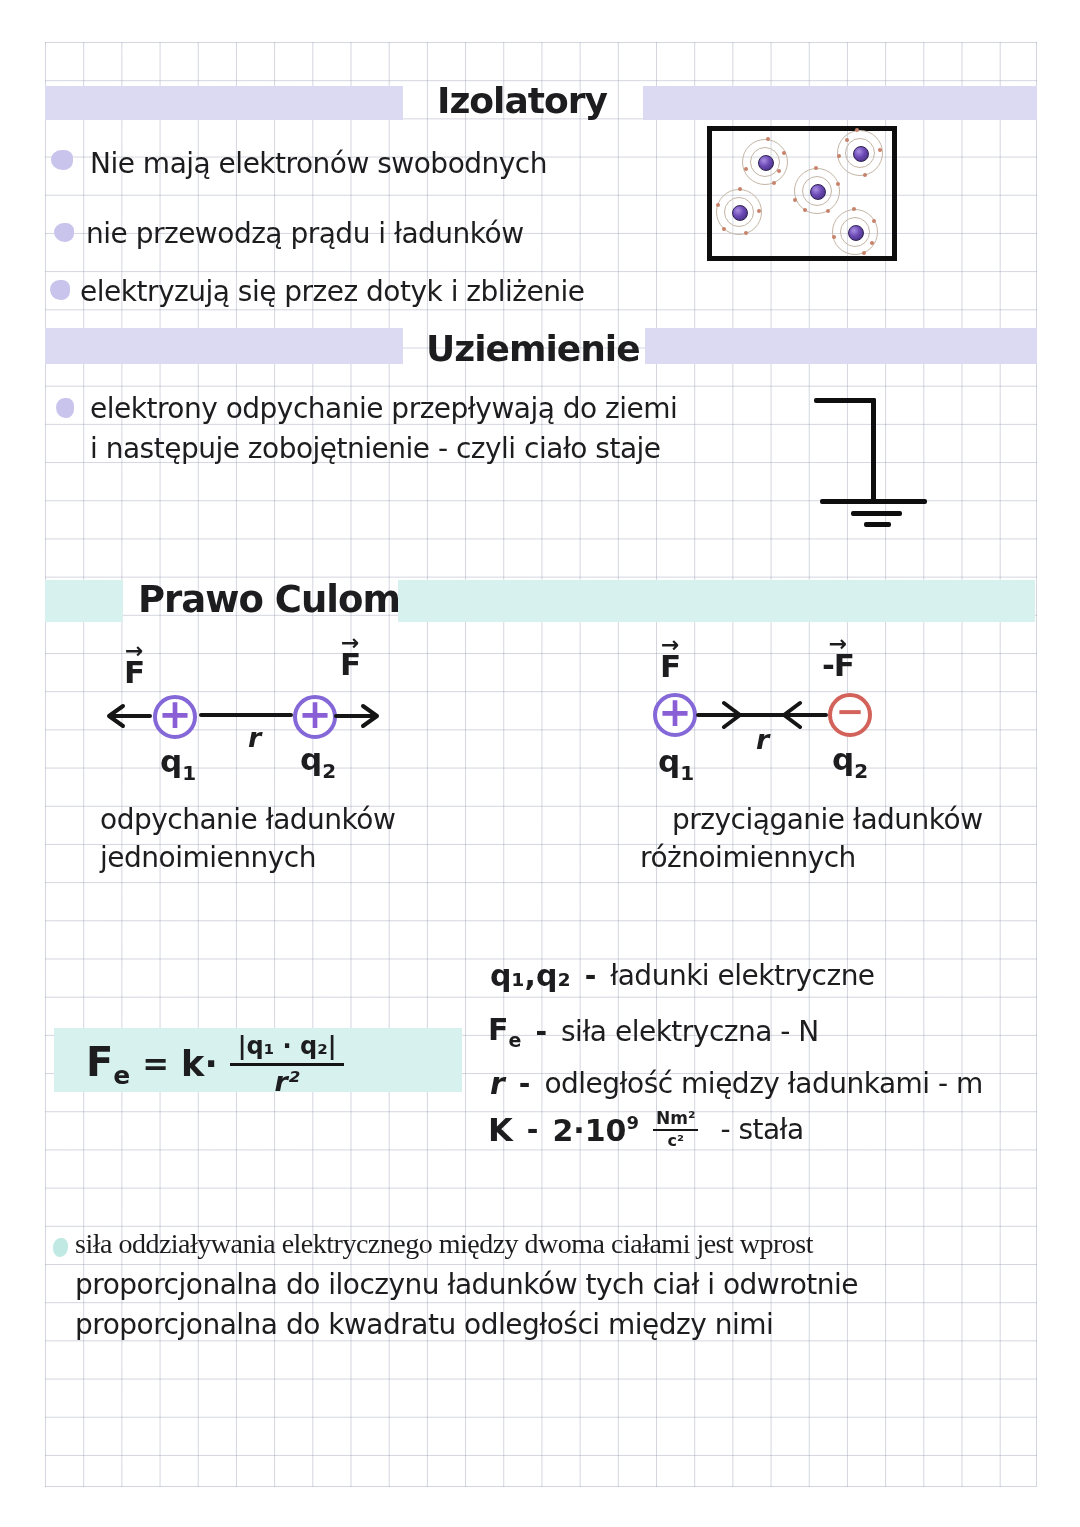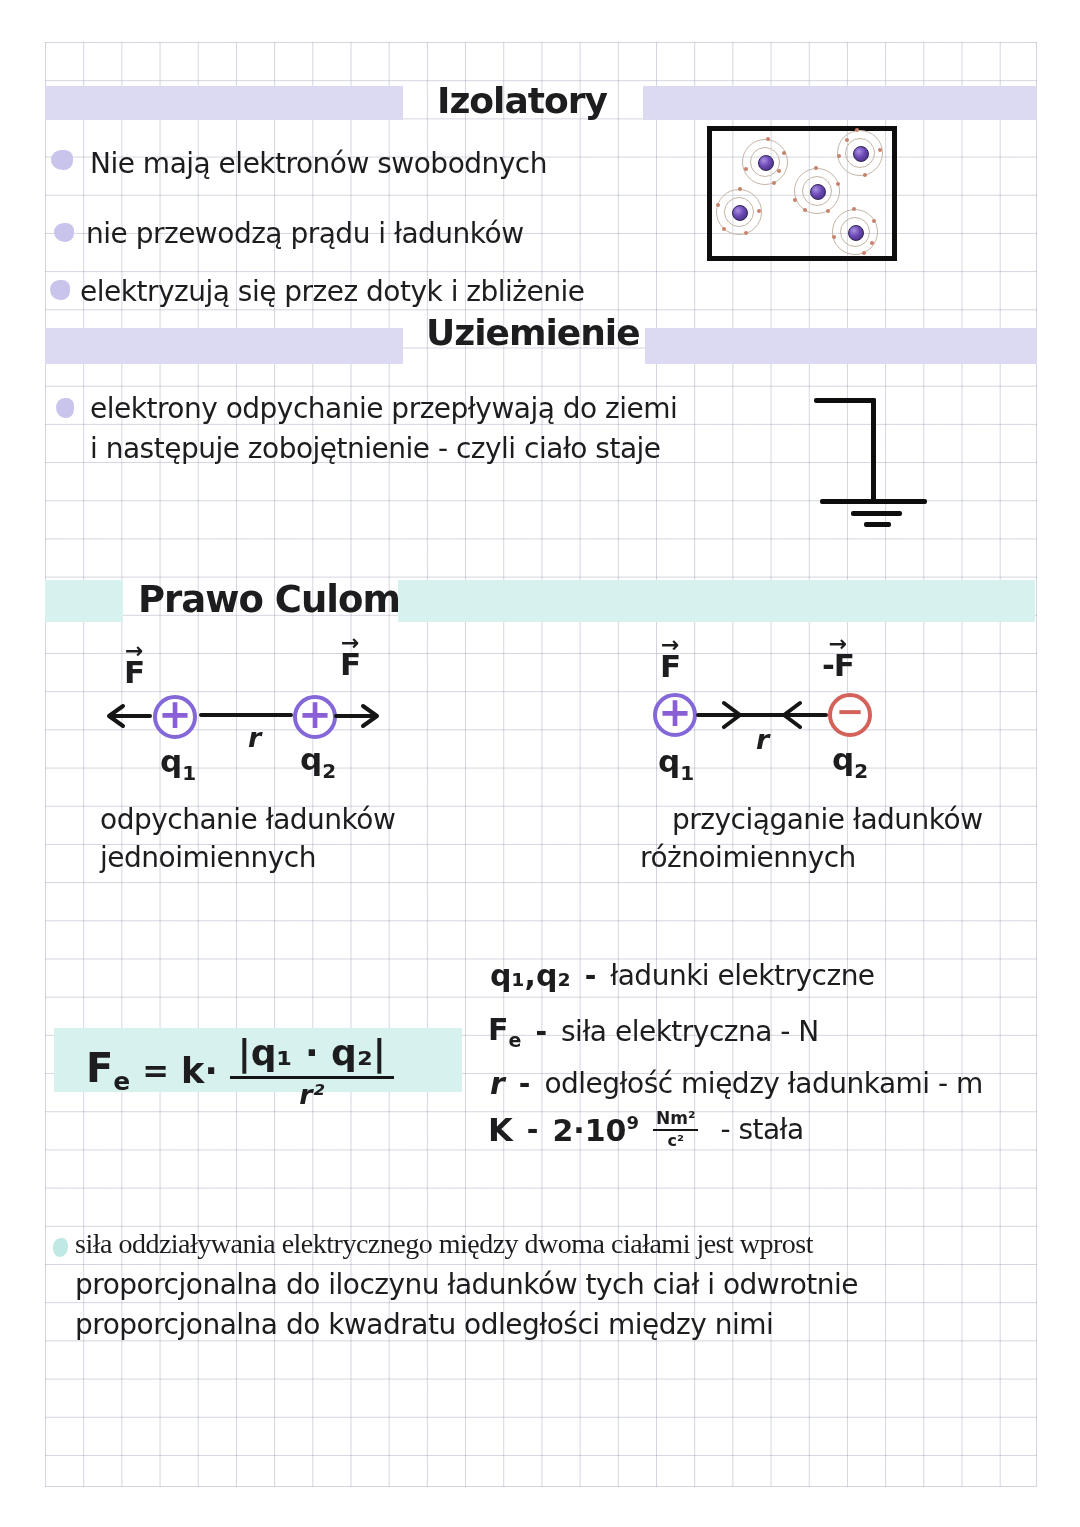--- a/index.html
+++ b/index.html
@@ -43,21 +43,21 @@
   .qlabel{position:absolute;font-size:31px;font-weight:bold;line-height:1;}
   .qlabel sub{font-size:20px;font-weight:bold;vertical-align:-8px;}
   .rlabel{position:absolute;font-size:27px;font-weight:bold;font-style:italic;line-height:1;}
   .caption{position:absolute;font-size:28px;letter-spacing:-0.5px;white-space:nowrap;}
   .formula-row{position:absolute;display:flex;align-items:center;gap:12px;font-weight:bold;}
   .f-lhs{font-size:40px;}
   .f-lhs sub{font-size:25px;vertical-align:-8px;}
   .f-eq{font-size:32px;}
   .f-co{font-size:35px;}
   .frac{display:inline-flex;flex-direction:column;align-items:center;line-height:1.05;}
-  .frac .num{font-size:36px;border-bottom:3px solid #151515;padding:2px 8px 4px 8px;}
+  .frac .num{font-size:24px;border-bottom:3px solid #151515;padding:2px 8px 4px 8px;}
   .frac .den{font-size:27px;padding-top:2px;font-style:italic;}
   .leg-row{position:absolute;display:flex;align-items:center;gap:14px;white-space:nowrap;}
   .leg-sym{font-size:30px;font-weight:bold;}
   .leg-sym sub{font-size:19px;vertical-align:-7px;}
   .leg-dash{font-size:28px;font-weight:bold;}
   .leg-desc{font-size:28px;letter-spacing:-0.5px;}
   .sup{font-size:18px;font-weight:bold;vertical-align:12px;}
   .sfrac{display:inline-flex;flex-direction:column;align-items:center;line-height:1;font-weight:bold;}
   .sfrac .t{font-size:17px;border-bottom:2.5px solid #151515;padding:0 3px 2px 3px;}
   .sfrac .b{font-size:16px;padding-top:2px;}
@@ -127,21 +127,21 @@
       <div class="orbit inner"></div>
       <div class="nucleus"></div>
     <i class="e-dot" style="left:40px;top:10px;"></i>
       <i class="e-dot" style="left:20px;top:-2px;"></i>
     <i class="e-dot" style="left:0px;top:26px;"></i>
       <i class="e-dot" style="left:30px;top:42px;"></i>
     <i class="e-dot" style="left:38px;top:32px;"></i>
   </div>
 
   <div class="hbar" style="left:45px;top:328px;width:358px;height:36px;"></div>
-  <div class="title" style="left:426px;top:312px;">Uziemienie</div>
+  <div class="title" style="left:426px;top:328px;">Uziemienie</div>
   <div class="hbar" style="left:645px;top:328px;width:392px;height:36px;"></div>
 
   <div class="blob" style="left:56px;top:398px;width:18px;height:20px;"></div>
   <div class="body-text" style="left:90px;top:392px;">elektrony odpychanie przepływają do ziemi</div>
   <div class="body-text" style="left:90px;top:432px;">i następuje zobojętnienie - czyli ciało staje</div>
 
   <div class="gline" style="left:814px;top:398px;width:62px;height:5px;"></div>
   <div class="gline" style="left:871px;top:398px;width:5px;height:105px;"></div>
   <div class="gline" style="left:820px;top:499px;width:107px;height:5px;"></div>
   <div class="gline" style="left:851px;top:511px;width:51px;height:5px;"></div>

